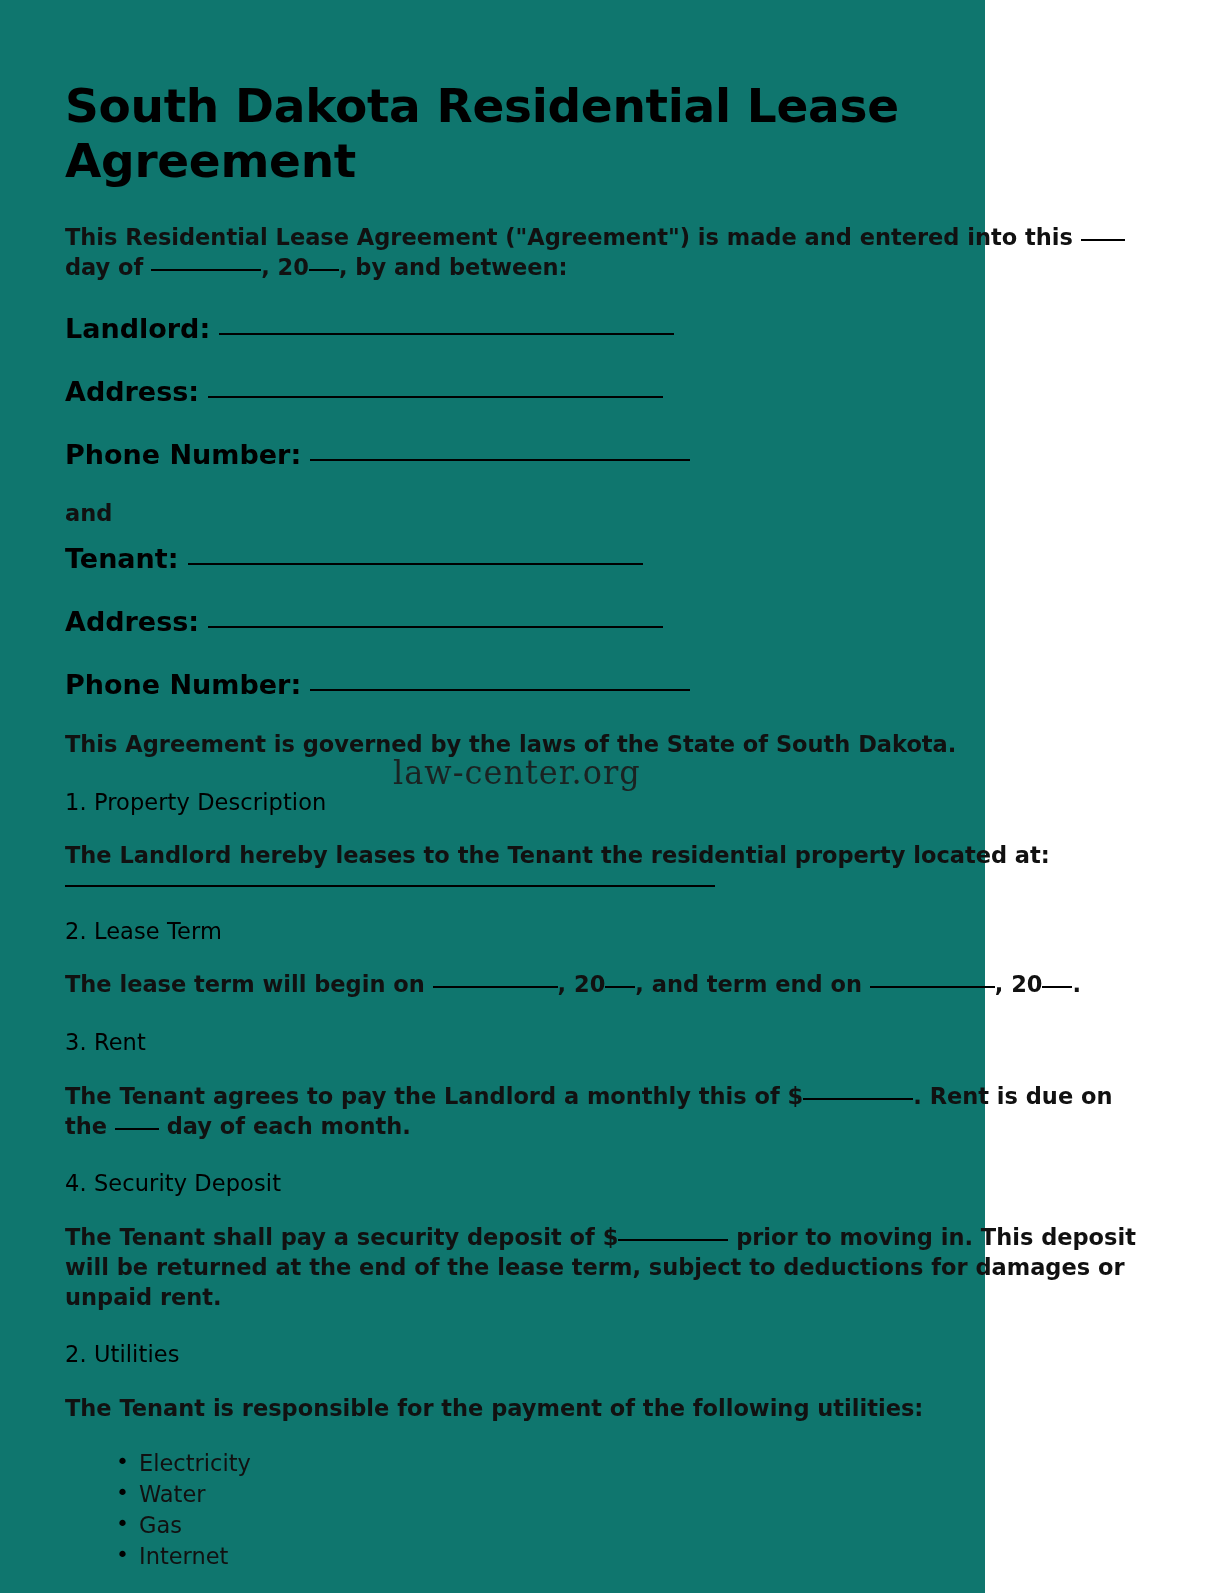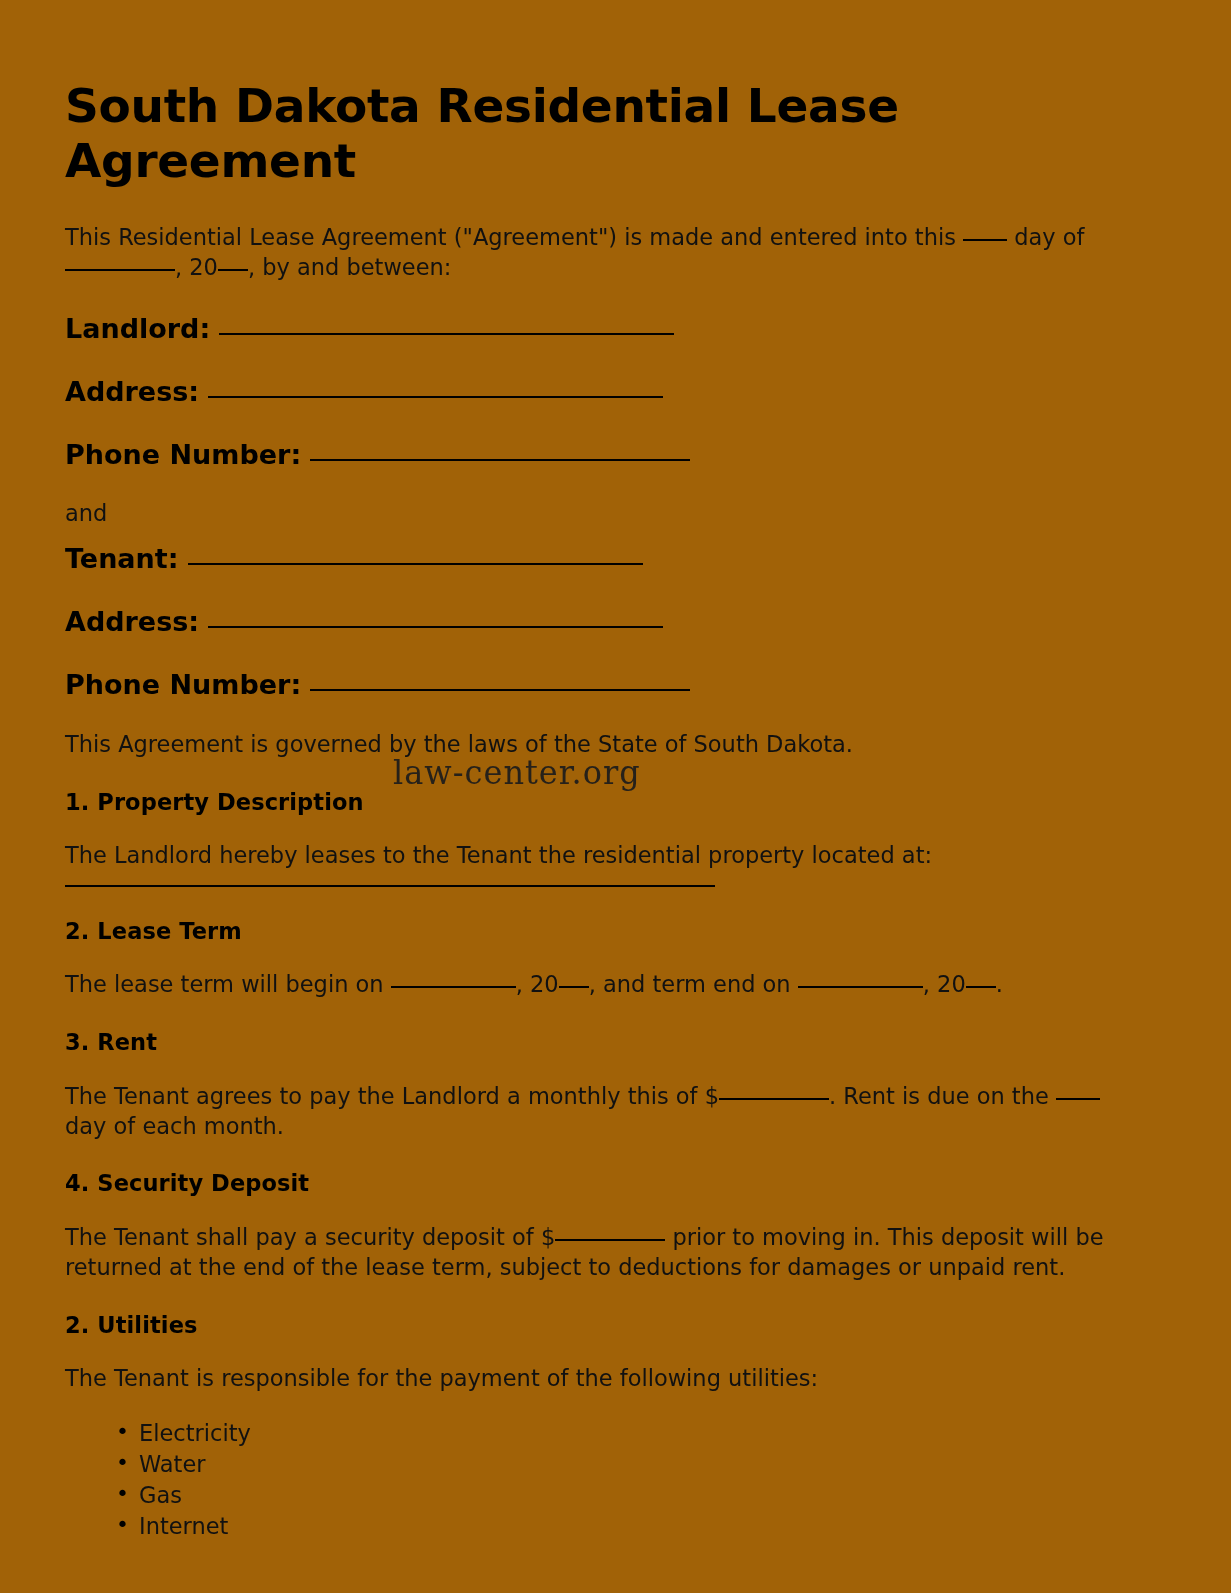--- a/index.html
+++ b/index.html
@@ -15,23 +15,23 @@
     overflow: hidden;
     font-family: "DejaVu Sans", "Liberation Sans", sans-serif;
     color: #000000;
     -webkit-font-smoothing: antialiased;
   }
 
   .page {
     position: absolute;
     left: 0;
     top: 0;
-    width: 1231px;
+    width: 985px;
     height: 1593px;
-    background: #a16207;
+    background: #0f766e;
   }
 
   .content {
     position: absolute;
     left: 65px;
     top: 78px;
     width: 1077px;
   }
 
   
@@ -44,21 +44,21 @@
     color: #000;
     max-width: 930px;
   }
 
   
   .para {
     font-size: 22.5px;
     line-height: 1.33;
     margin: 0 0 28px 0;
     color: #111;
-    font-weight: 400;
+    font-weight: 700;
   }
 
   .para.tight {
     margin-bottom: 12px;
   }
 
   
   .field-row {
     font-size: 27px;
     line-height: 1.33;
@@ -97,21 +97,21 @@
   .long-rule {
     width: 650px;
     height: 0;
     border-bottom: 2.4px solid #000;
     margin: 14px 0 30px 0;
   }
 
   
   .sec-head {
     font-size: 22.5px;
-    font-weight: 700;
+    font-weight: 400;
     line-height: 1.3;
     margin: 0 0 24px 0;
     color: #000;
     letter-spacing: 0.1px;
   }
 
   
   .util-list {
     margin: 0;
     padding: 0 0 0 62px;

